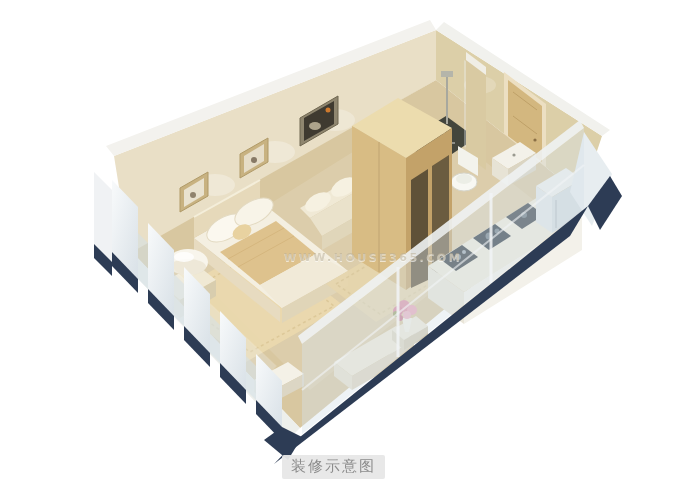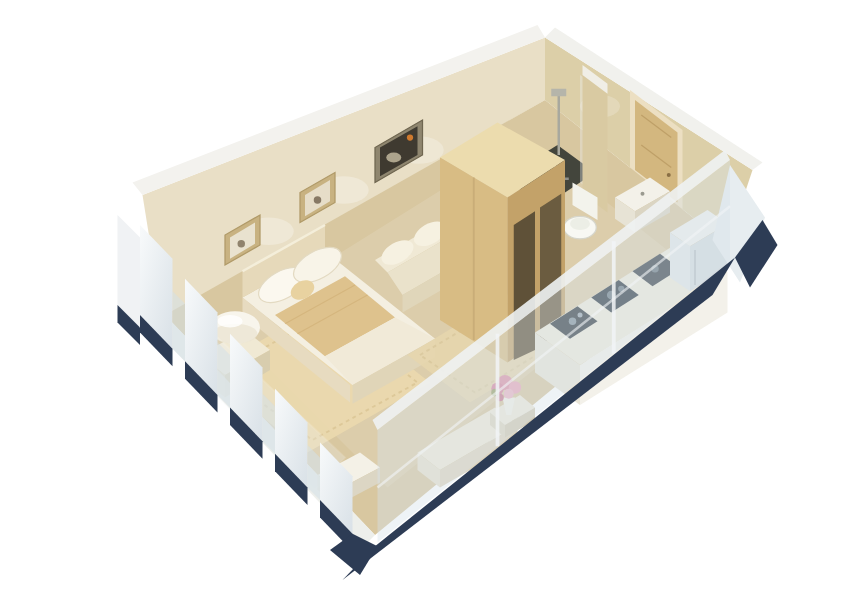--- a/index.html
+++ b/index.html
@@ -270,15 +270,17 @@
       <polygon points="220,363 246,390 246,404 220,377" fill="#2d3c55"></polygon>
     </g>
     <g>
       <polygon points="256,400 282,427 282,381 256,354" fill="url(#gPillar)"></polygon>
       <polygon points="256,400 282,427 282,441 256,414" fill="#2d3c55"></polygon>
     </g>
     <polygon points="282,427 302,437 288,460 264,440" fill="#2d3c55"></polygon>
   </g>
 </svg>
 
-
+  <div class="watermark-url">WWW.HOUSE365.COM</div>
+
+  <div class="caption">装修示意图</div>
 
 </div>
 
 </body></html>

